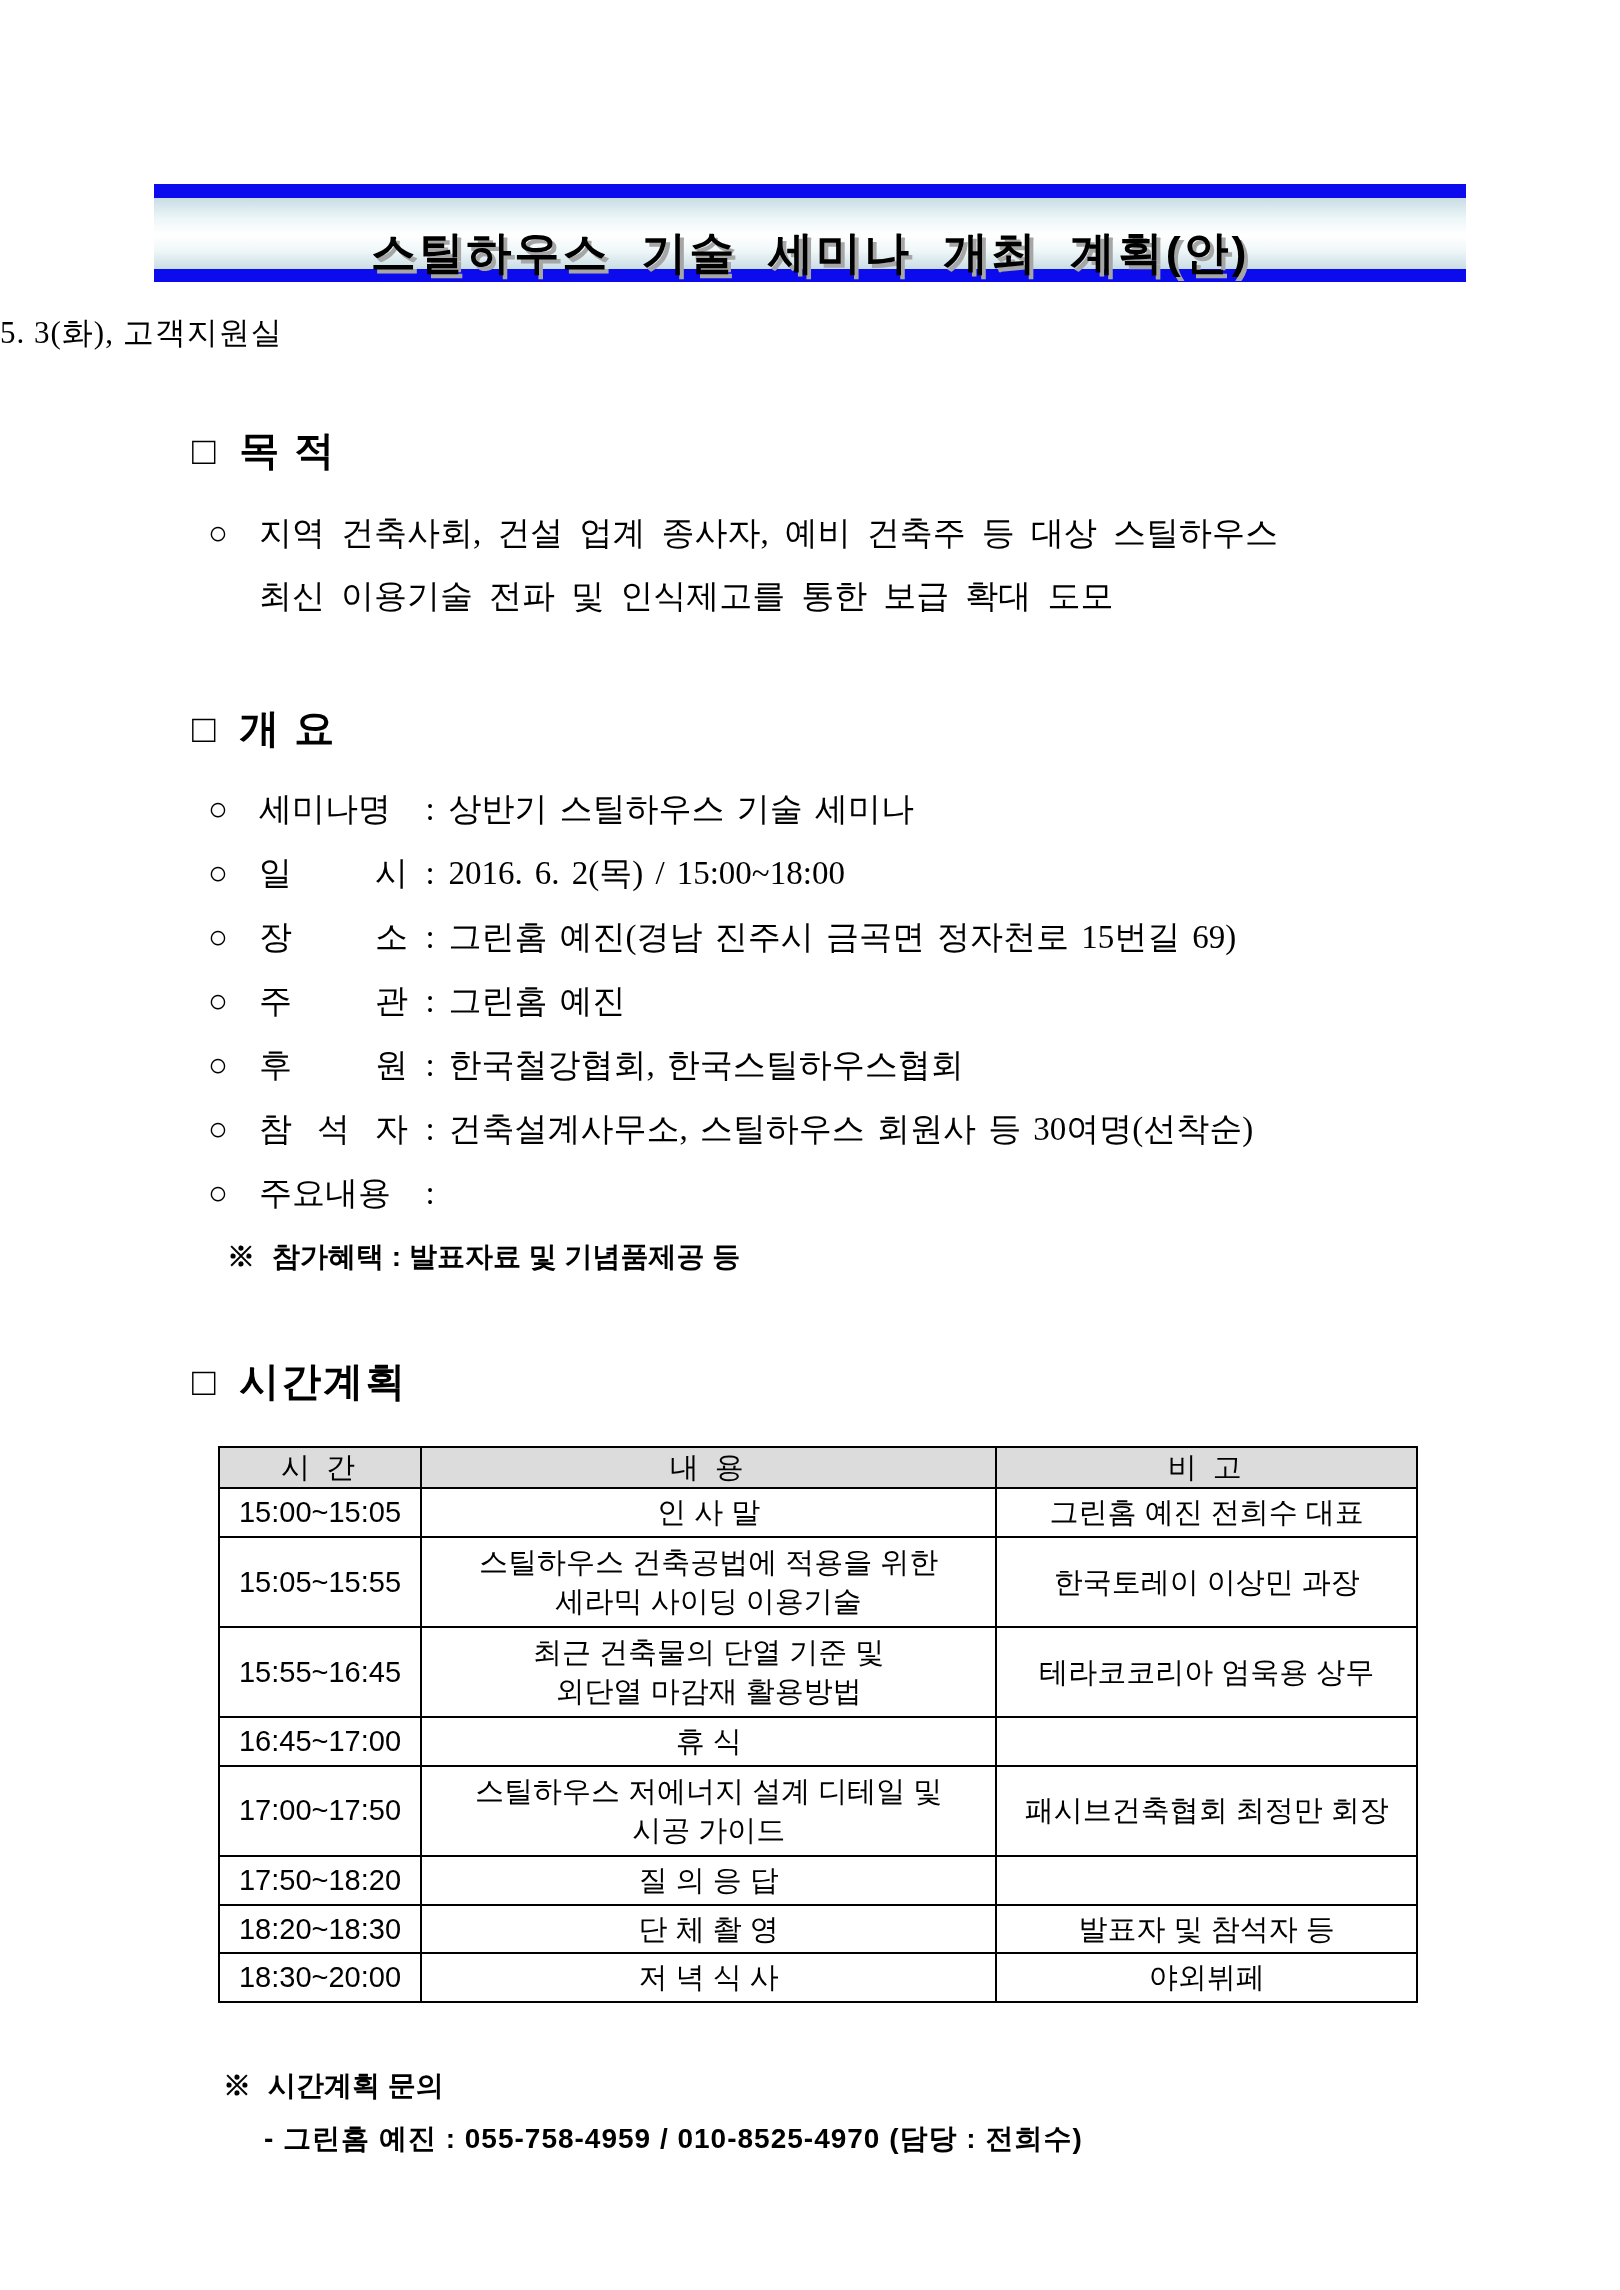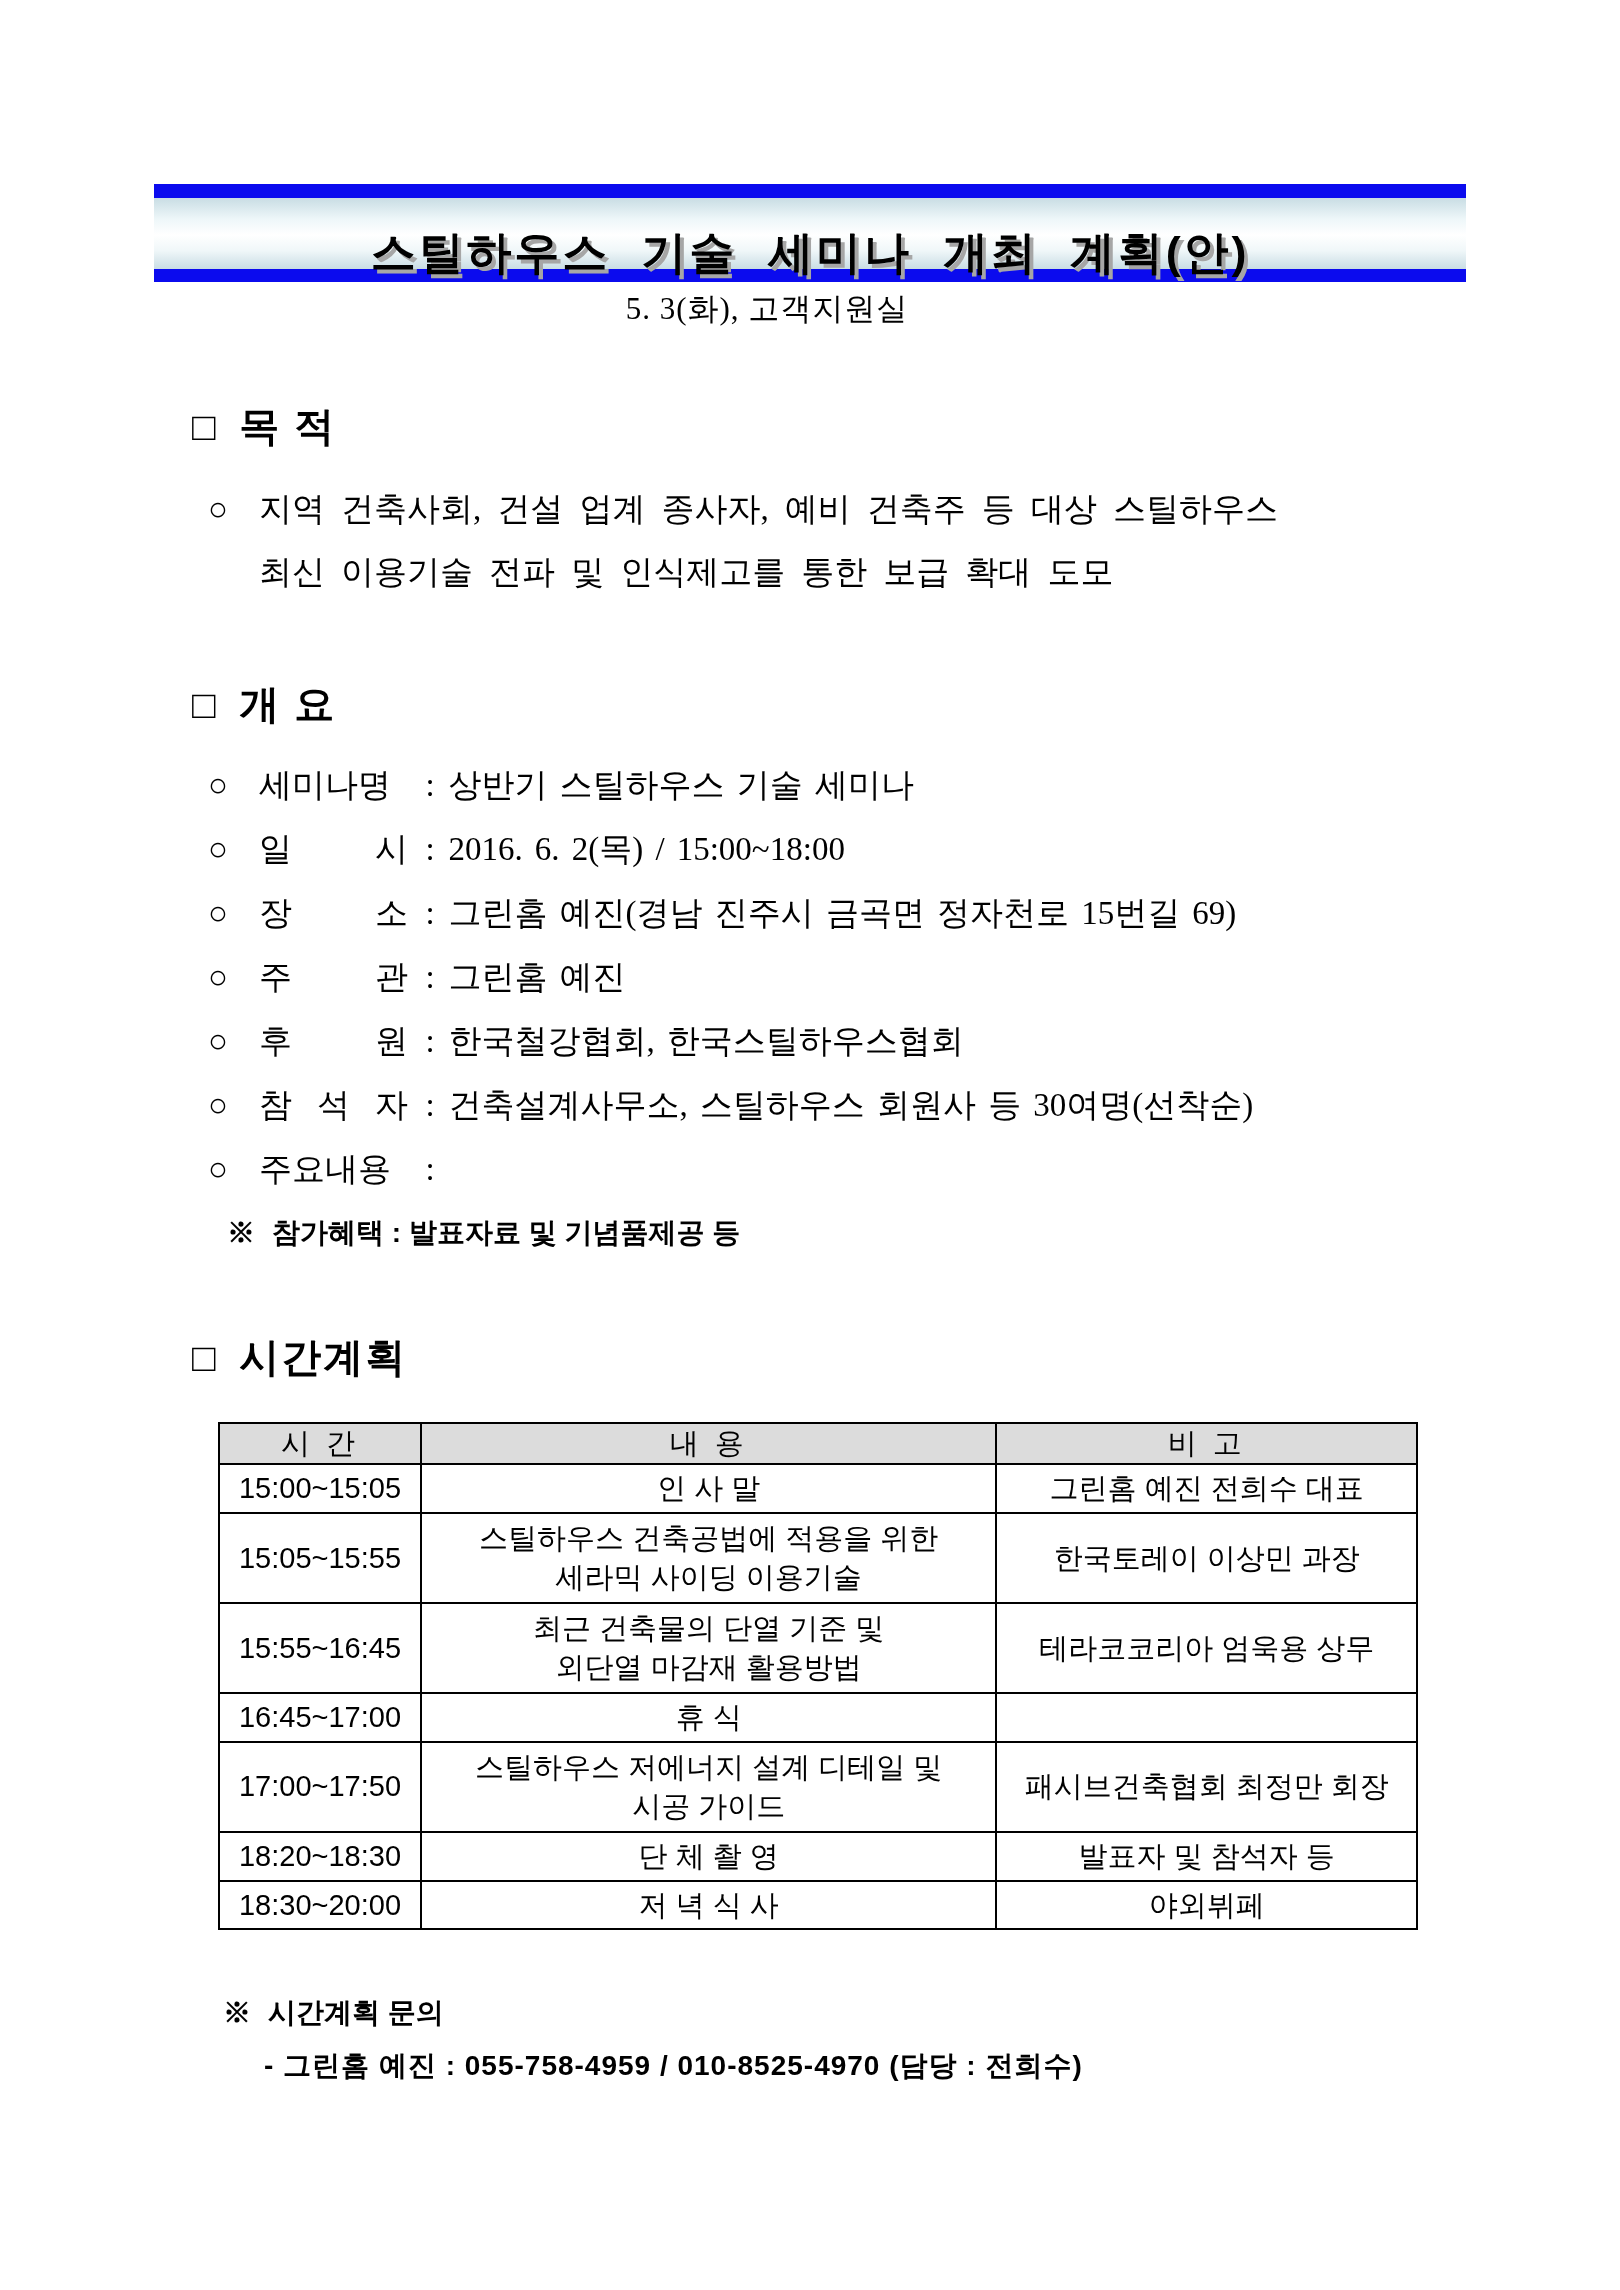--- a/index.html
+++ b/index.html
@@ -33,23 +33,23 @@
     font-size:45px;
     letter-spacing:2.9px;
     word-spacing:15.7px;
     color:#000;
     text-shadow:3.9px 3.9px 0 #a6a6a6;
     margin-top:40px;
   }
 
   
   .dateline {
-    margin-top:6px;
+    margin-top:30px;
     padding-right:86px;
-    text-align:center;
+    text-align:left;
     font-size:31px;
     letter-spacing:1px;
   }
 
   
   .sec-heading {
     display:flex; align-items:center;
     margin-left:192px;
     font-family:"Liberation Sans", sans-serif;
     font-weight:bold;
@@ -276,20 +276,25 @@
         <td class="col-content">휴  식</td>
         <td class="col-note"></td>
       </tr>
       <tr class="double">
         <td class="col-time">17:00~17:50</td>
         <td class="col-content">스틸하우스 저에너지 설계 디테일 및
 시공 가이드</td>
         <td class="col-note">패시브건축협회 최정만 회장</td>
       </tr>
       <tr class="single">
+        <td class="col-time">17:50~18:20</td>
+        <td class="col-content">질 의 응 답</td>
+        <td class="col-note"></td>
+      </tr>
+      <tr class="single">
         <td class="col-time">18:20~18:30</td>
         <td class="col-content">단 체 촬 영</td>
         <td class="col-note">발표자 및 참석자 등</td>
       </tr>
       <tr class="single">
         <td class="col-time">18:30~20:00</td>
         <td class="col-content">저 녁 식 사</td>
         <td class="col-note">야외뷔페</td>
       </tr>
     </tbody>

